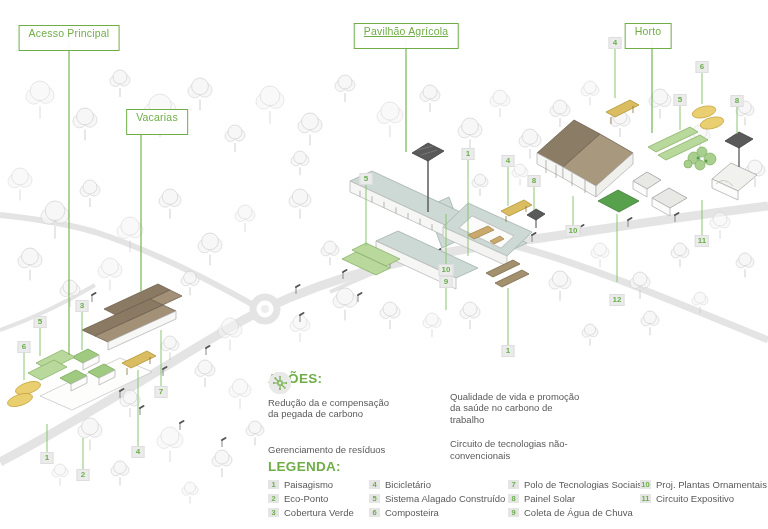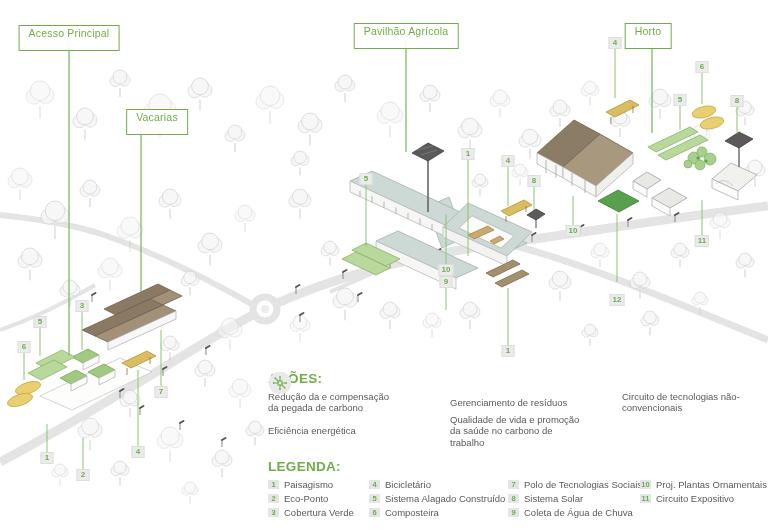--- a/index.html
+++ b/index.html
@@ -12,21 +12,21 @@
            background:rgba(255,255,255,.92);white-space:nowrap;z-index:6;}
   
   .tag{position:absolute;transform:translate(-50%,-50%);background:#ebebeb;border:1px solid #dedede;
        color:#6aaf4b;font-size:8px;font-weight:bold;padding:0 2px;min-width:7px;height:10px;
        line-height:10px;text-align:center;z-index:5;}
   
   .section{position:absolute;left:268px;z-index:7;}
   .sec-title{color:#70ad47;font-size:13.5px;font-weight:bold;margin:0 0 5px 0;letter-spacing:.3px;}
   .actions{top:371px;width:497px;}
   .actions-grid{display:grid;grid-template-columns:182px 172px 1fr;grid-template-rows:auto auto;
-                grid-auto-flow:column;}
+                grid-auto-flow:column;row-gap:13px;}
   .action-item{display:flex;align-items:center;gap:7px;}
   .action-icon{width:24px;height:24px;flex:none;}
   .action-text{font-size:9.5px;color:#595959;line-height:1.2;max-width:132px;}
   .legend{top:459px;width:500px;}
   .legend-grid{display:grid;grid-template-rows:repeat(3,auto);grid-auto-flow:column;
                grid-template-columns:101px 139px 132px auto;row-gap:3px;}
   .legend-item{display:flex;align-items:center;gap:5px;font-size:9.5px;color:#595959;white-space:nowrap;}
   .legend-num{background:#e5e5e5;color:#6aaf4b;font-size:7.5px;font-weight:bold;min-width:9px;
               height:9px;line-height:9px;text-align:center;padding:0 1px;flex:none;}
 </style>
@@ -642,21 +642,21 @@
         <line x1="737" y1="107" x2="737" y2="134" stroke="#8cc470" stroke-width="1"></line>
         <line x1="573" y1="225" x2="573" y2="196" stroke="#8cc470" stroke-width="1"></line>
         <line x1="702" y1="235" x2="702" y2="200" stroke="#8cc470" stroke-width="1"></line>
         <line x1="617" y1="282" x2="617" y2="214" stroke="#8cc470" stroke-width="1"></line>
       </g>
   </svg>
 
   <div id="overlay">
       <div class="callout" style="left: 69px; top: 25px;">Acesso Principal</div>
       <div class="callout" style="left: 157px; top: 109px;">Vacarias</div>
-      <div class="callout" style="left: 406px; top: 23px;">Pavilhão Agrícola</div>
+      <div class="callout" style="left: 406px; top: 23px; text-decoration: underline;">Pavilhão Agrícola</div>
       <div class="callout" style="left: 648px; top: 23px;">Horto</div>
       <div class="tag" style="left: 40px; top: 322px;">5</div>
       <div class="tag" style="left: 24px; top: 347px;">6</div>
       <div class="tag" style="left: 82px; top: 306px;">3</div>
       <div class="tag" style="left: 47px; top: 458px;">1</div>
       <div class="tag" style="left: 83px; top: 475px;">2</div>
       <div class="tag" style="left: 138px; top: 452px;">4</div>
       <div class="tag" style="left: 161px; top: 392px;">7</div>
       <div class="tag" style="left: 366px; top: 179px;">5</div>
       <div class="tag" style="left: 468px; top: 154px;">1</div>
@@ -684,31 +684,20 @@
               <path d="M7,15 h9 a3,3 0 0 0 0.5,-6 a4.5,4.5 0 0 0 -8.8,0.8 A2.7,2.7 0 0 0 7,15 z"></path>
          <text x="11.6" y="13.2" font-size="4.2" text-anchor="middle" stroke="none" fill="#70ad47" font-weight="bold">co₂</text>
             </g>
           </svg>
           <span class="action-text">Redução da e compensação da pegada de carbono</span>
         </div>
         <div class="action-item">
           <svg viewBox="0 0 24 24" class="action-icon">
     <circle cx="12" cy="12" r="11" fill="#e9e9e9"></circle>
     <g fill="none" stroke="#70ad47" stroke-width="1.1" stroke-linecap="round" stroke-linejoin="round">
-              <circle cx="12" cy="10" r="4.2"></circle>
-              <path d="M10.4,16 h3.2 M10.9,18 h2.2 M12,12 v2.2"></path>
-         <path d="M12,10.5 q-1.5,-1.5 0,-3 q1.5,1.5 0,3 z"></path>
-            </g>
-          </svg>
-          <span class="action-text">Eficiência energética</span>
-        </div>
-        <div class="action-item">
-          <svg viewBox="0 0 24 24" class="action-icon">
-    <circle cx="12" cy="12" r="11" fill="#e9e9e9"></circle>
-    <g fill="none" stroke="#70ad47" stroke-width="1.1" stroke-linecap="round" stroke-linejoin="round">
               <path d="M7.8,8.6 h8.4 M10.6,8.4 a1.4,1.4 0 0 1 2.8,0"></path>
          <path d="M8.8,9.4 l0.7,7.2 a1,1 0 0 0 1,0.9 h3 a1,1 0 0 0 1,-0.9 l0.7,-7.2"></path>
          <path d="M11,11.3 v4 M13,11.3 v4"></path>
             </g>
           </svg>
           <span class="action-text">Gerenciamento de resíduos</span>
         </div>
         <div class="action-item">
           <svg viewBox="0 0 24 24" class="action-icon">
     <circle cx="12" cy="12" r="11" fill="#e9e9e9"></circle>
@@ -766,21 +755,21 @@
         <div class="legend-item">
           <span class="legend-num">6</span>
           <span>Composteira</span>
         </div>
         <div class="legend-item">
           <span class="legend-num">7</span>
           <span>Polo de Tecnologias Sociais</span>
         </div>
         <div class="legend-item">
           <span class="legend-num">8</span>
-          <span>Sistema Solar</span>
+          <span>Painel Solar</span>
         </div>
         <div class="legend-item">
           <span class="legend-num">9</span>
           <span>Coleta de Água de Chuva</span>
         </div>
         <div class="legend-item">
           <span class="legend-num">10</span>
           <span>Proj. Plantas Ornamentais</span>
         </div>
         <div class="legend-item">

